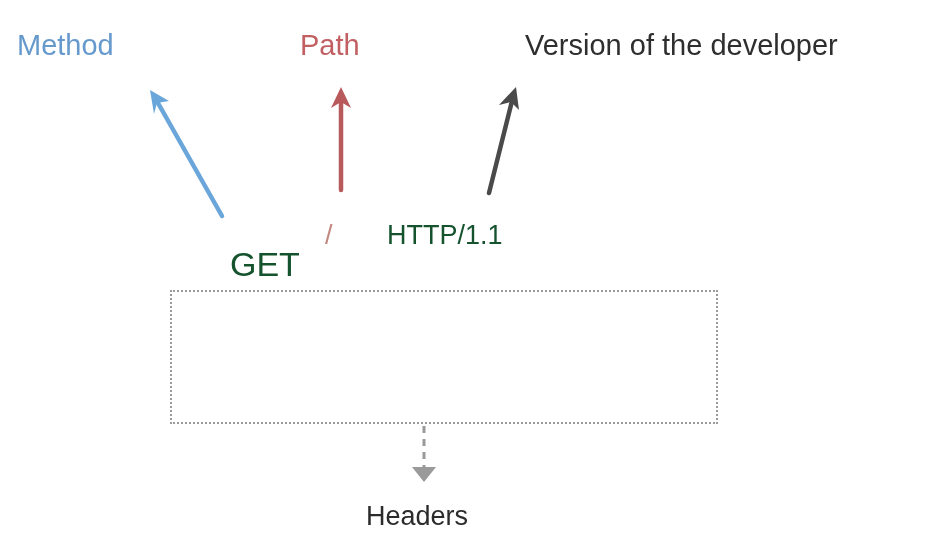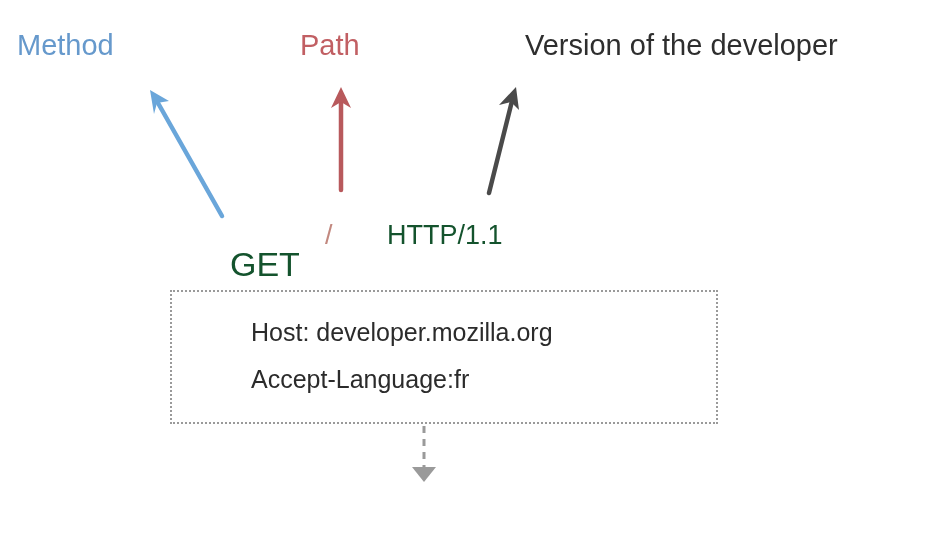--- a/index.html
+++ b/index.html
@@ -138,18 +138,17 @@
     </g>
   </svg>
 
   <div class="lbl" id="token-method">GET</div>
 
   <div class="lbl" id="token-path">/</div>
 
   <div class="lbl" id="token-version">HTTP/1.1</div>
 
   <div id="headers-box">
-    <div class="header-line" id="header-line-0">Host: developer.mozilla.org</div>
-    <div class="header-line" id="header-line-1">Accept-Language:fr</div>
   </div>
 
+  <div class="lbl" id="label-headers">Headers</div>
 
 </div>
 
 </body></html>

